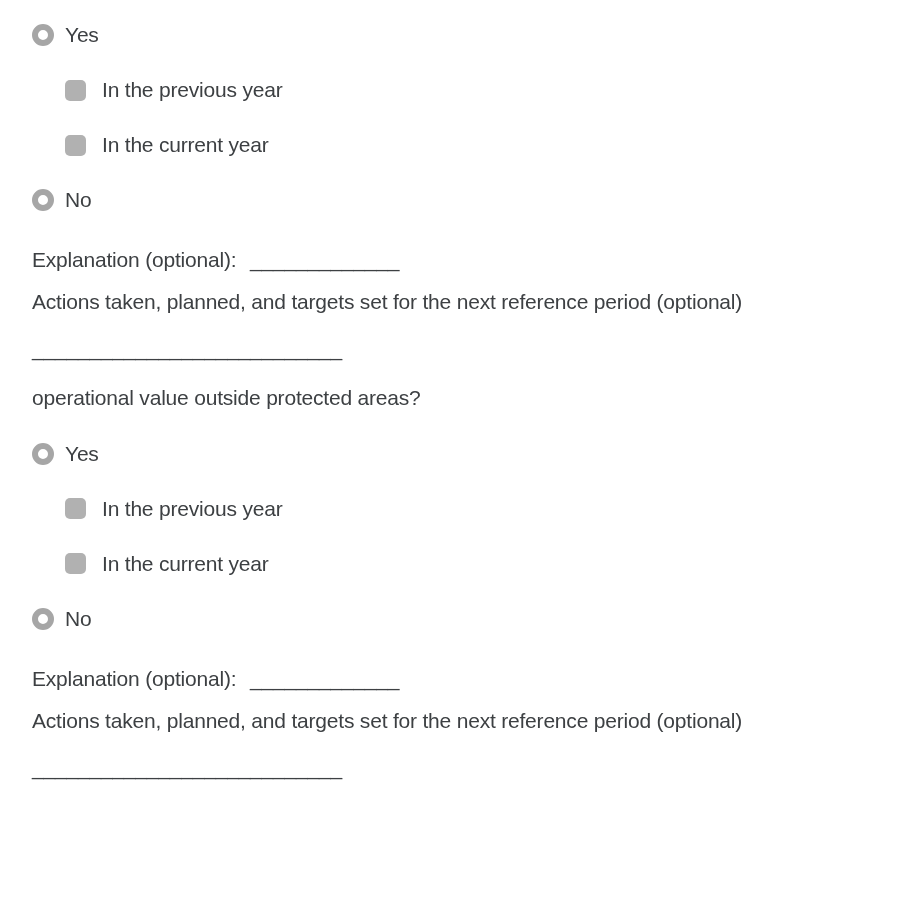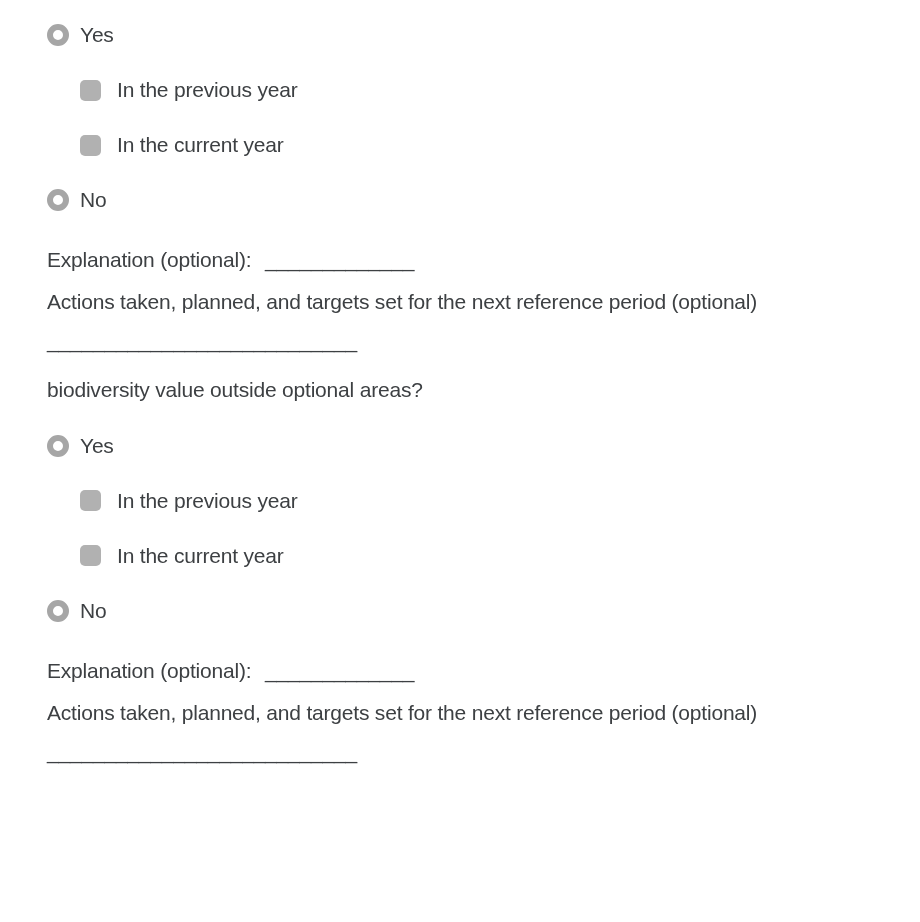--- a/index.html
+++ b/index.html
@@ -17,21 +17,21 @@
   body {
     width: 920px;
     height: 922px;
     font-family: "Liberation Sans", sans-serif;
     font-size: 21px;
     letter-spacing: -0.2px;
     color: var(--text);
     overflow: hidden;
   }
   .form {
-    padding-left: 47px;
+    padding-left: 32px;
     width: 920px;
   }
   
   .opt-row {
     display: flex;
     align-items: center;
     height: 24px;
     margin-top: 31px;
   }
   .opt-row.first { margin-top: 23px; }
@@ -57,21 +57,21 @@
   .opt-label { white-space: nowrap; }
   
   .para {
     margin: 0;
     height: 26px;
     line-height: 26px;
     white-space: nowrap;
   }
   .expl    { margin-top: 35px; }
   .actions { margin-top: 16px; }
-  .blankline { margin-top: 13px; }
+  .blankline { margin-top: 21px; }
   .blank { margin-left: 8px; }
   .blank.nolead { margin-left: 0; }
   .question {
     margin: 18px 0 0 0;
     line-height: 36.5px;
     white-space: nowrap;
   }
   .qline { display: block; }
 </style>
 </head>
@@ -110,21 +110,21 @@
 
     <p class="para blankline">
       <span class="blank nolead">___________________________</span>
     </p>
 
   </section>
 
   <section>
 
     <p class="question">
-      <span class="qline">biodiversity value outside optional areas?</span>
+      <span class="qline">operational value outside protected areas?</span>
     </p>
 
     <div class="opt-row first2">
       <span class="radio"></span>
       <span class="opt-label">Yes</span>
     </div>
 
     <div class="opt-row indent">
       <span class="checkbox"></span>
       <span class="opt-label">In the previous year</span>

